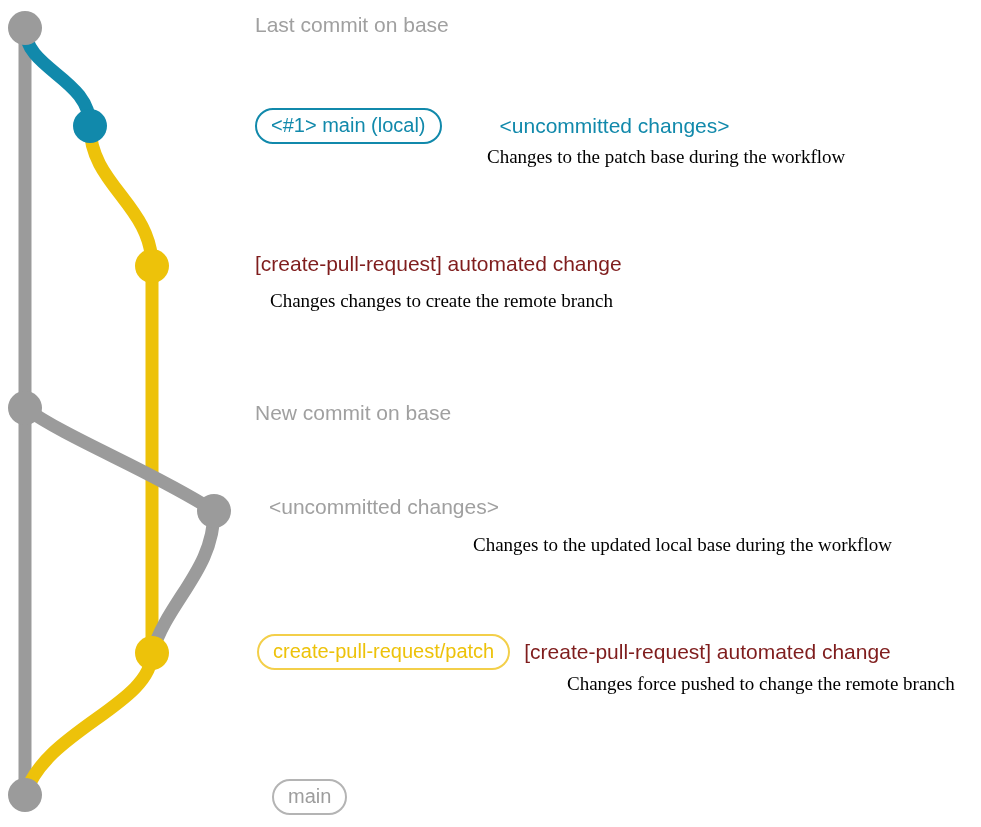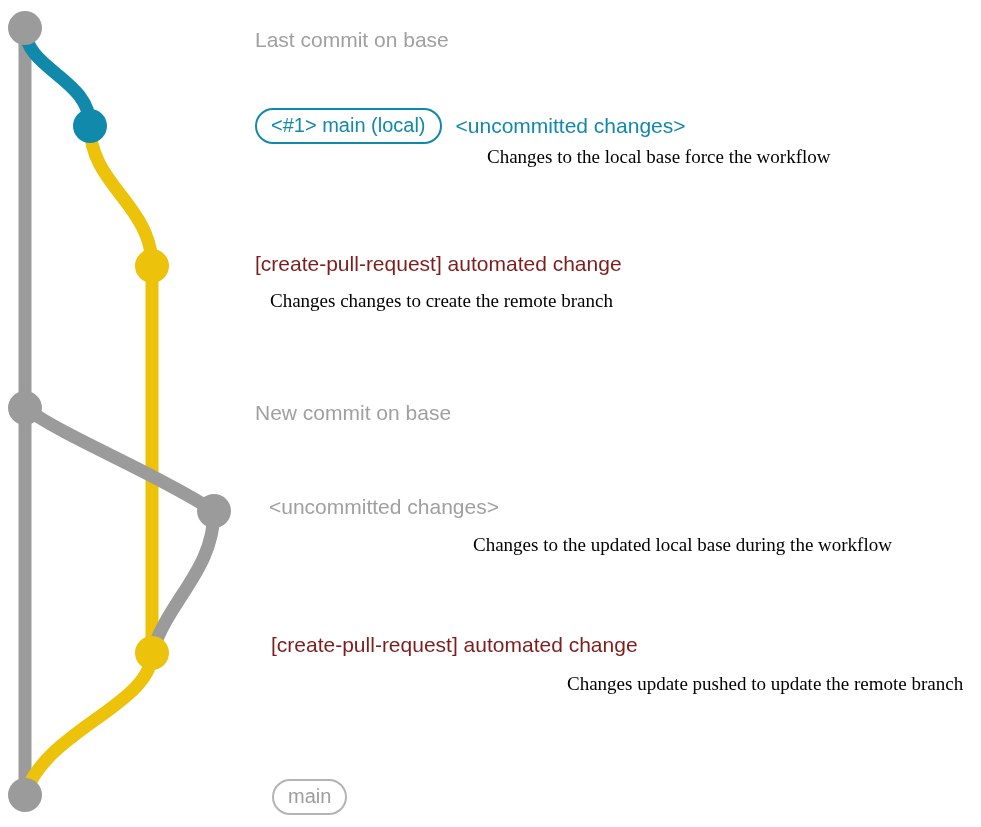--- a/index.html
+++ b/index.html
@@ -81,44 +81,45 @@
 
   <circle cx="25" cy="28" r="17" fill="#9b9b9b"></circle>
   <circle cx="90" cy="126" r="17" fill="#1189ab"></circle>
   <circle cx="152" cy="266" r="17" fill="#edc20a"></circle>
   <circle cx="25" cy="408" r="17" fill="#9b9b9b"></circle>
   <circle cx="214" cy="511" r="17" fill="#9b9b9b"></circle>
   <circle cx="152" cy="653" r="17" fill="#edc20a"></circle>
   <circle cx="25" cy="795" r="17" fill="#9b9b9b"></circle>
 </svg>
 
-<div class="row" style="left:255px; top:14px;margin-top:15px;">
+<div class="row" style="left:255px; top:14px;">
   <span class="subject gray">Last commit on base</span>
 </div>
 
-<div class="row" style="left:255px; top:108px;">
+<div class="row" style="left:255px; top:108px;gap:44px;">
   <span class="badge blue">&lt;#1&gt; main (local)</span>
   <span class="subject blue lead">&lt;uncommitted changes&gt;</span>
 </div>
-<div class="note" style="left:487px; top:147px;">Changes to the local base force the workflow</div>
+<div class="note" style="left:487px; top:147px;">Changes to the patch base during the workflow</div>
 
 <div class="row" style="left:255px; top:253px;">
   <span class="subject yellow">[create-pull-request] automated change</span>
 </div>
 <div class="note" style="left:270px; top:291px;">Changes changes to create the remote branch</div>
 
 <div class="row" style="left:255px; top:402px;">
   <span class="subject gray">New commit on base</span>
 </div>
 
 <div class="row" style="left:255px; top:496px;">
   <span class="subject gray lead">&lt;uncommitted changes&gt;</span>
 </div>
 <div class="note" style="left:473px; top:535px;">Changes to the updated local base during the workflow</div>
 
 <div class="row" style="left:257px; top:634px;">
+  <span class="badge yellow">create-pull-request/patch</span>
   <span class="subject yellow lead">[create-pull-request] automated change</span>
 </div>
-<div class="note" style="left:567px; top:674px;">Changes update pushed to update the remote branch</div>
+<div class="note" style="left:567px; top:674px;">Changes force pushed to change the remote branch</div>
 
 <div class="row" style="left:272px; top:779px;">
   <span class="badge gray">main</span>
 </div>
 
 </body></html>

